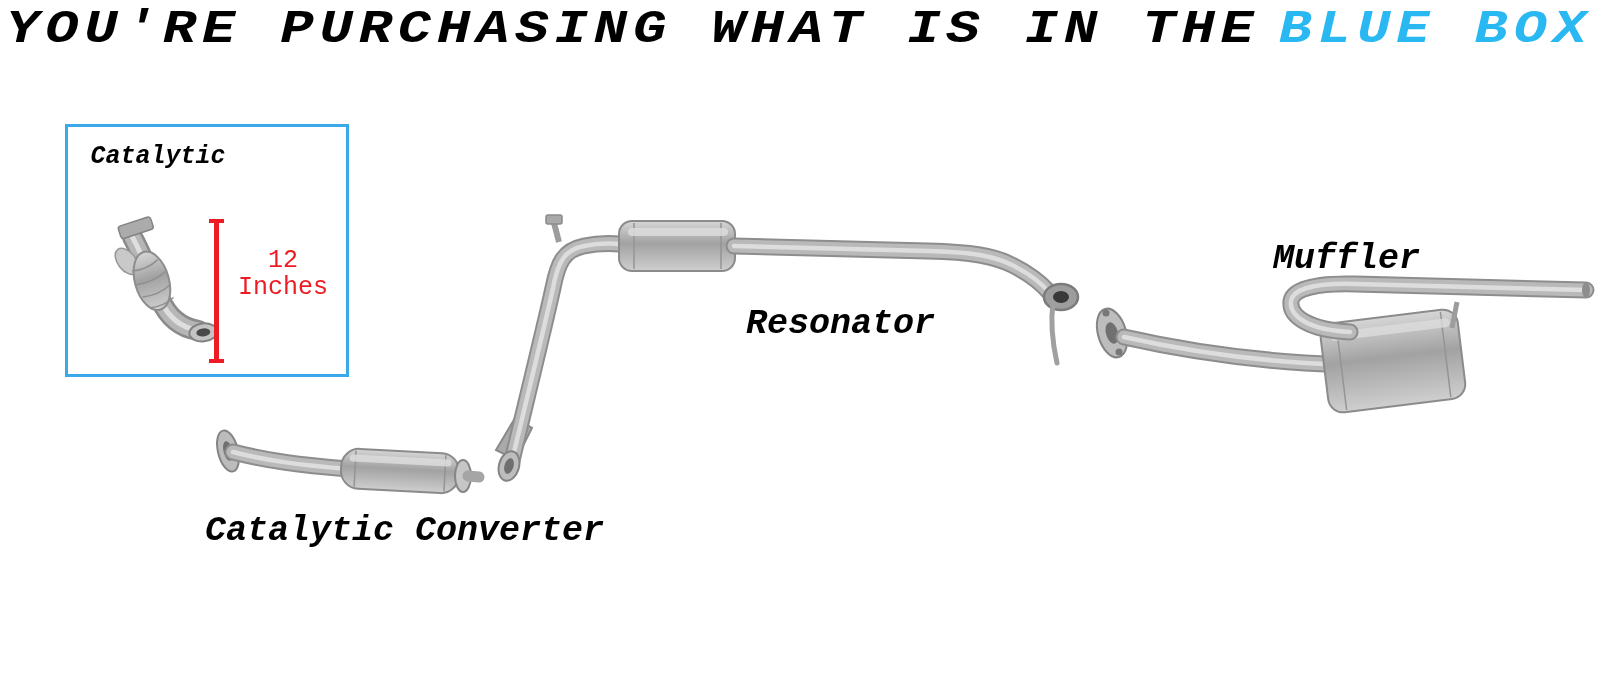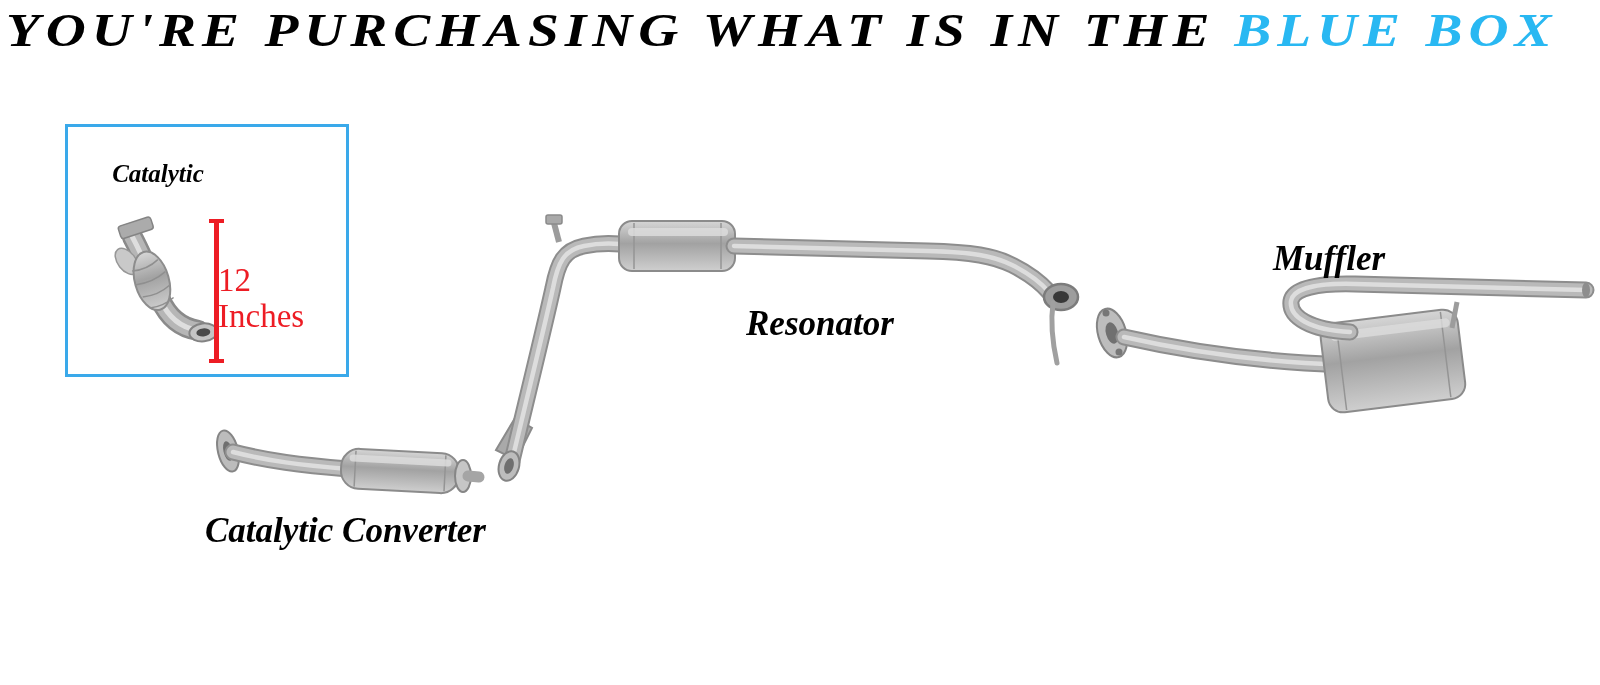--- a/index.html
+++ b/index.html
@@ -3,21 +3,21 @@
 <meta charset="utf-8">
 <style>
   * { margin: 0; padding: 0; box-sizing: border-box; }
   html, body { background: #ffffff; }
   .canvas {
     position: relative;
     width: 1600px;
     height: 561px;
     background: #ffffff;
     overflow: hidden;
-    font-family: Liberation Serif, serif;
+    font-family: Liberation Mono, monospace;
     border-radius: 6px;
   }
   
   .title {
     position: absolute;
     top: 3px;
     left: 6px;
     white-space: nowrap;
     font-weight: bold;
     font-style: italic;
@@ -46,21 +46,20 @@
     position: absolute;
     left: 0;
     top: 16px;
     width: 180px;
     text-align: center;
     font-weight: bold;
     font-style: italic;
     font-size: 25px;
     line-height: 1.08;
     color: #000;
-    margin-top: 17px;
   }
   .dim-line {
     position: absolute;
     left: 146px;
     top: 93px;
     width: 5px;
     height: 142px;
     background: var(--dimension-red, #ed1c24);
   }
   .dim-cap {
@@ -68,25 +67,25 @@
     left: -5px;
     width: 15px;
     height: 4px;
     background: var(--dimension-red, #ed1c24);
   }
   .dim-cap.top { top: -1px; }
   .dim-cap.bottom { bottom: -1px; }
   .dim-text {
     position: absolute;
     left: 150px;
-    top: 136px;
+    top: 120px;
     width: 130px;
-    text-align: left;
+    text-align: center;
     color: var(--dimension-red, #ed1c24);
-    font-size: 33px;
+    font-size: 25px;
     line-height: 1.08;
   }
   
   .part-label {
     position: absolute;
     font-weight: bold;
     font-style: italic;
     font-size: 35px;
     color: #000;
     z-index: 4;

